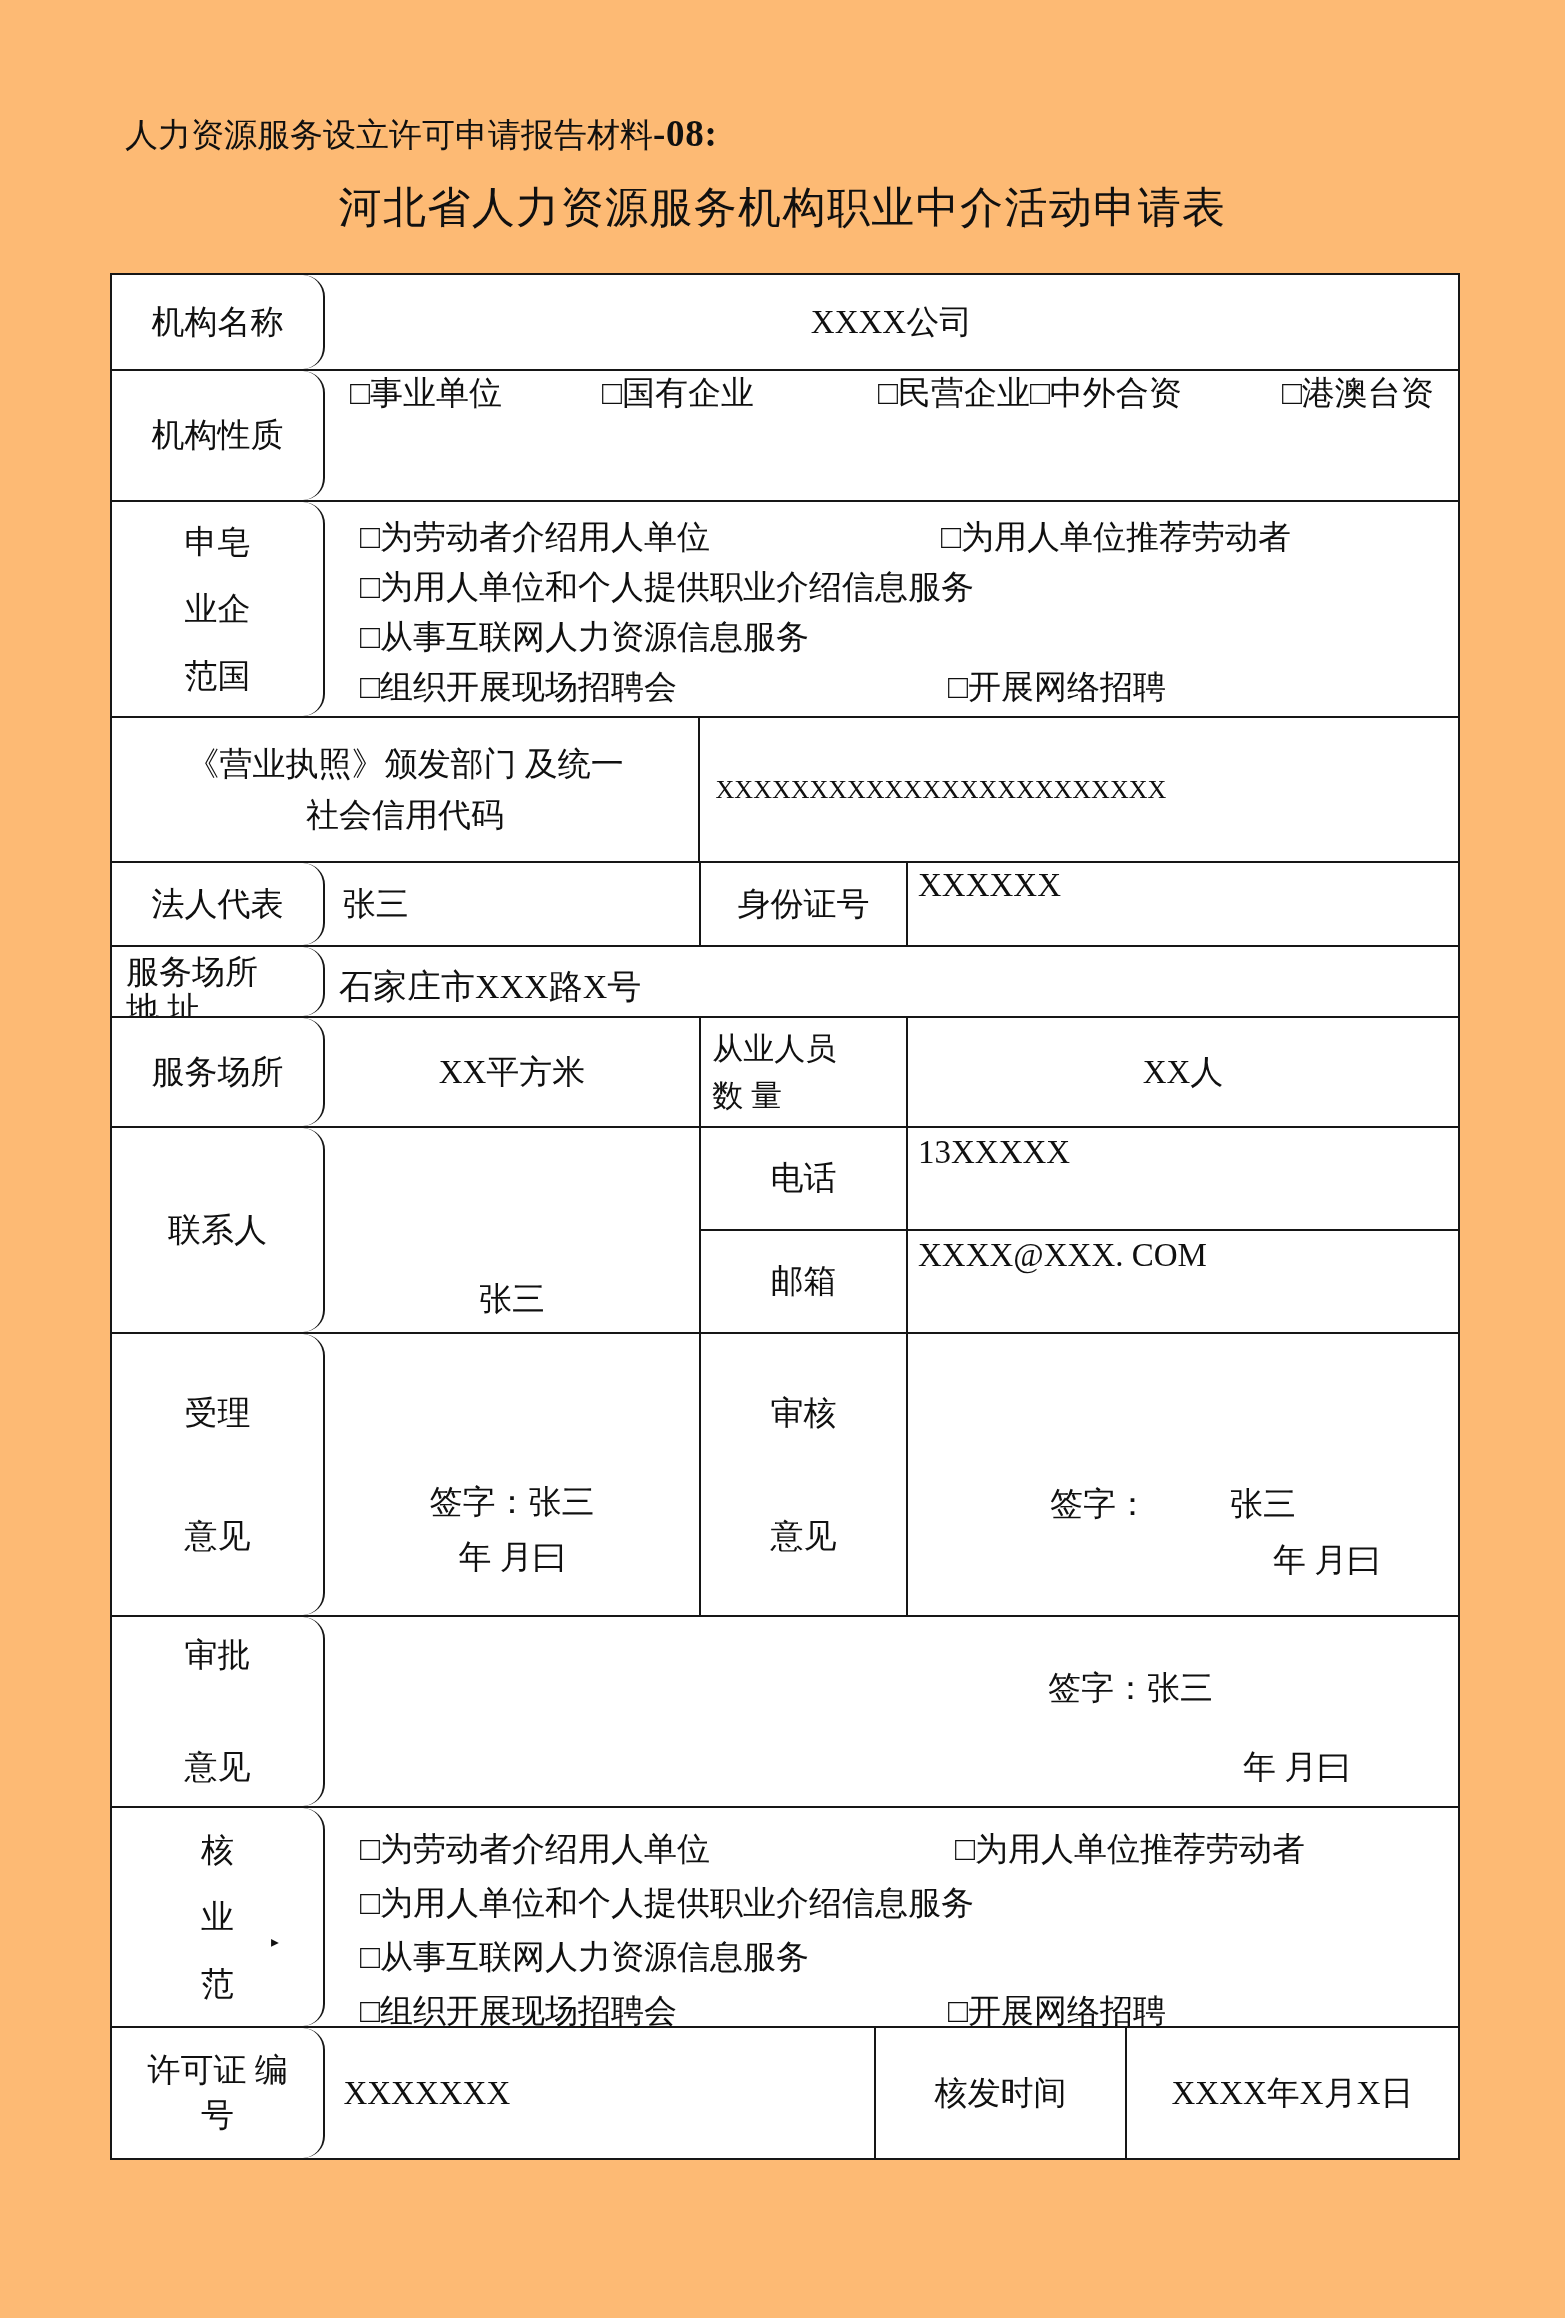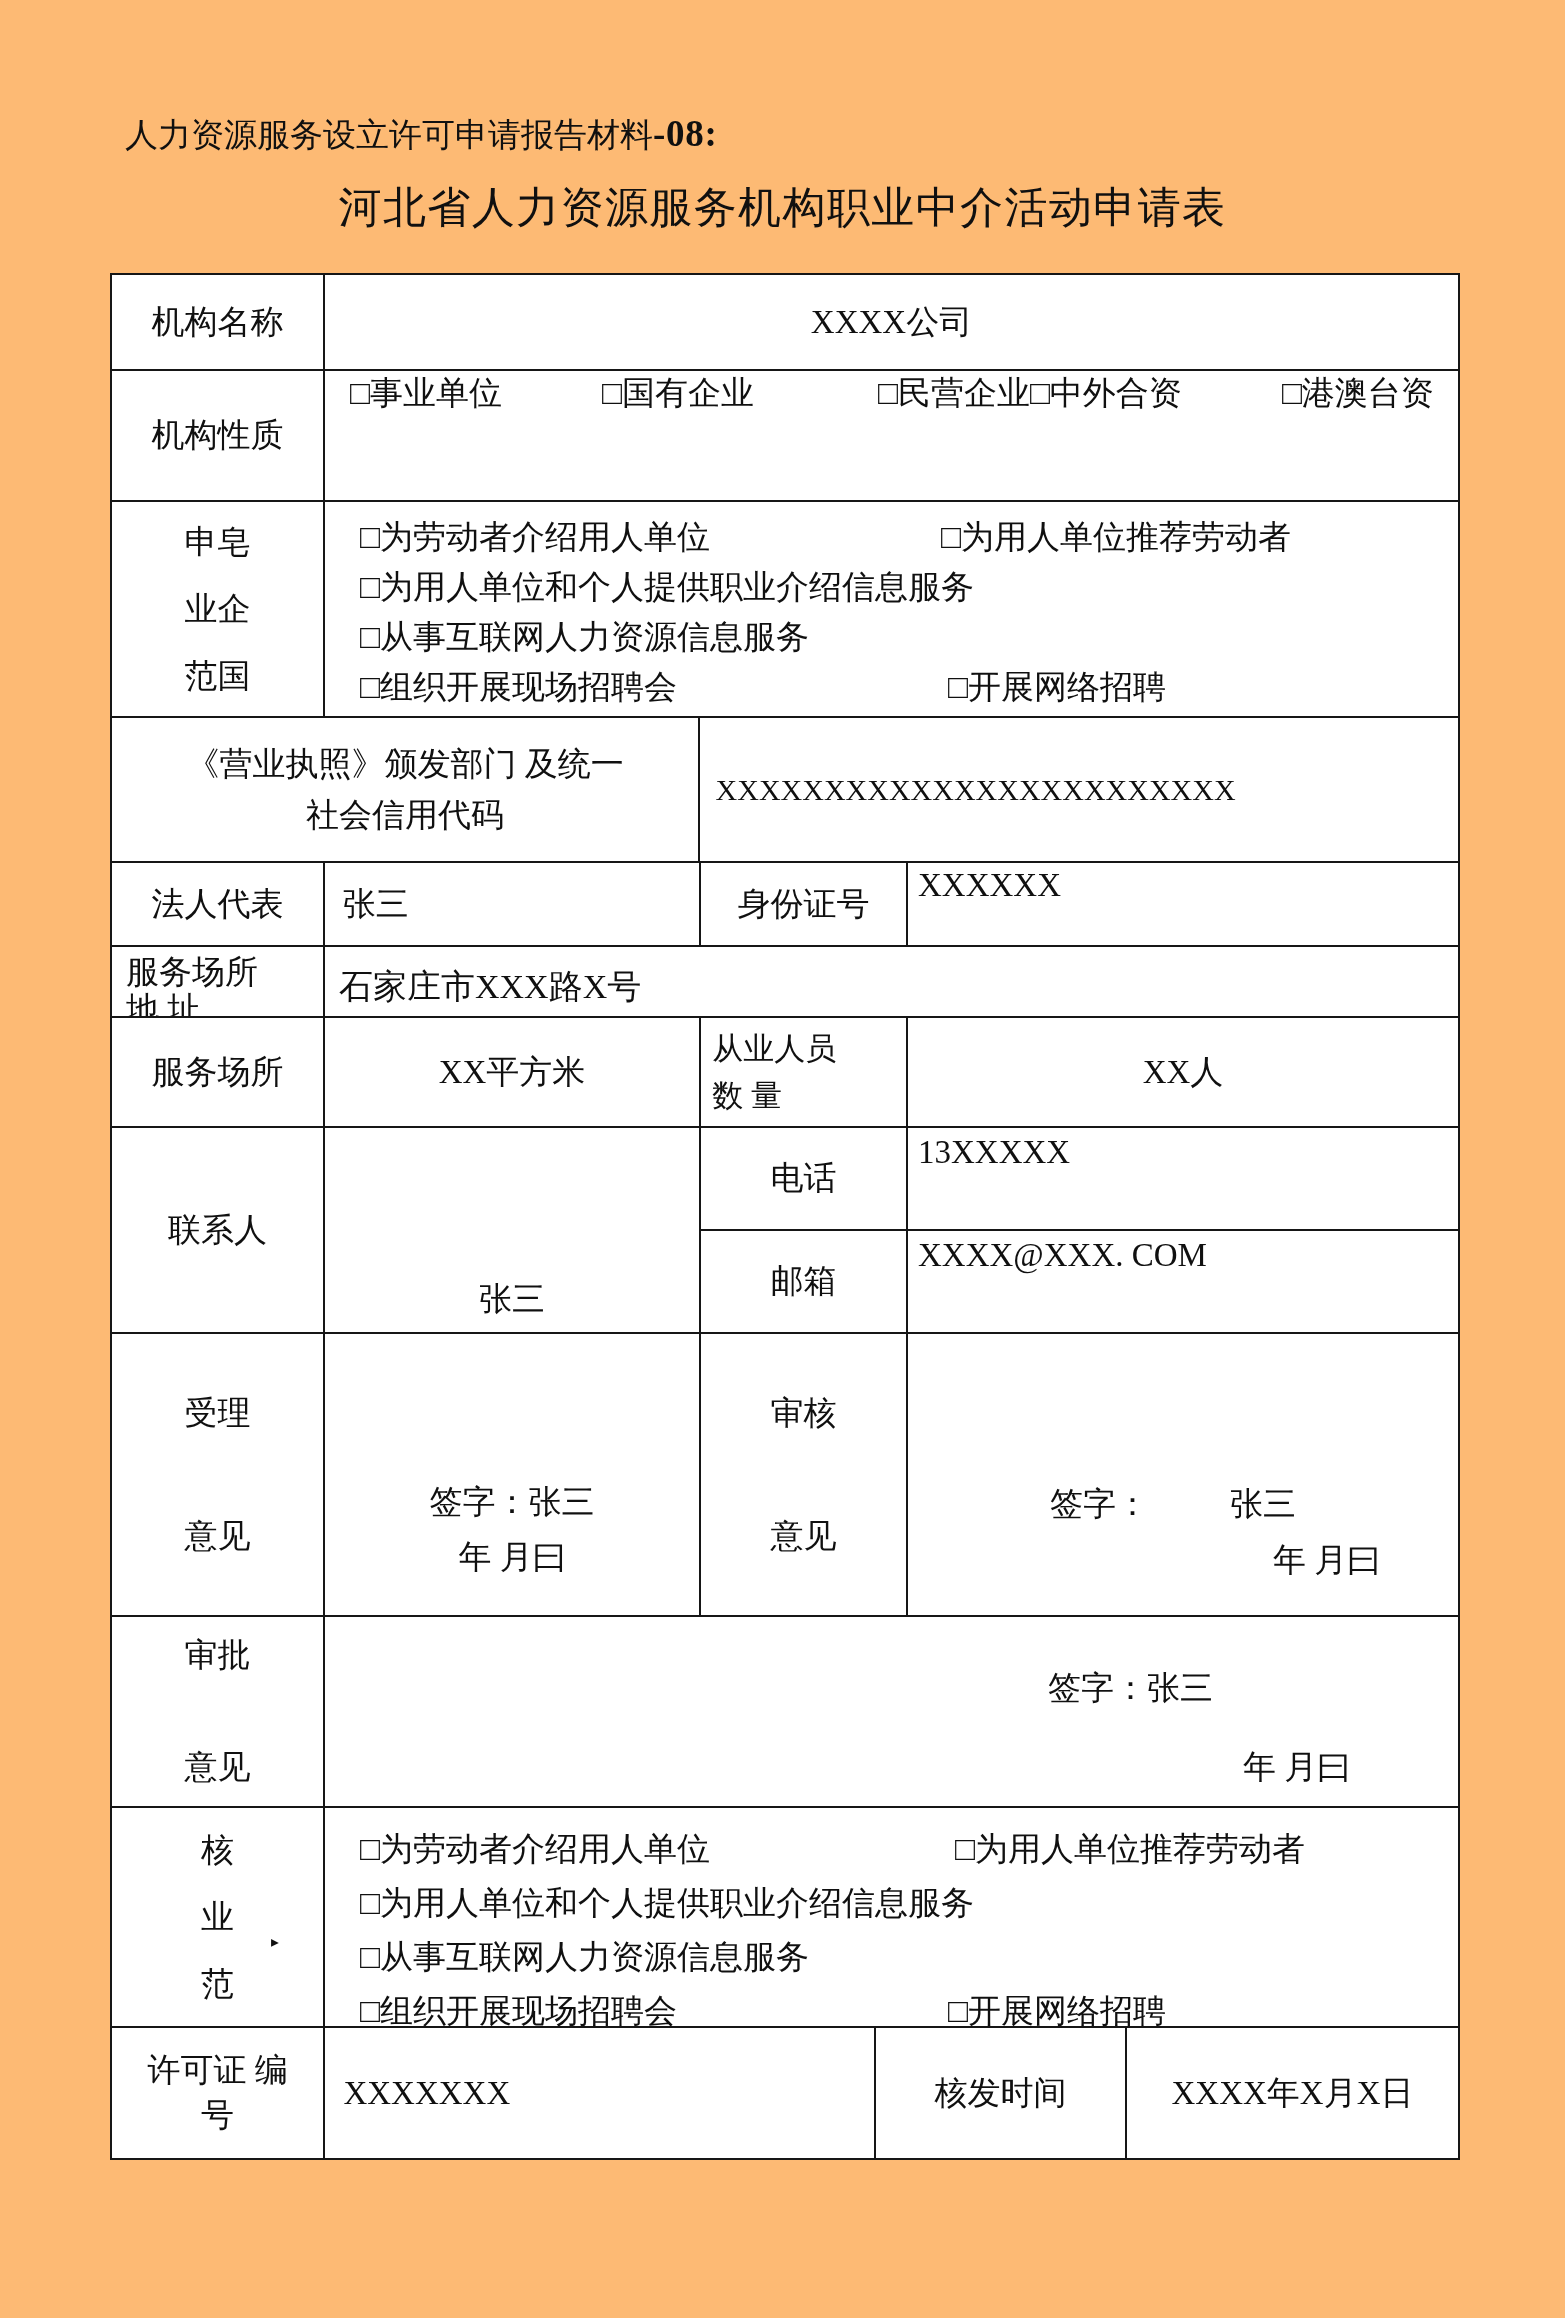--- a/index.html
+++ b/index.html
@@ -16,21 +16,21 @@
   .tbl{position:absolute;left:110px;top:273px;width:1346px;border:2.1px solid #161616;background:#fff;}
   .row{display:flex;box-sizing:border-box;border-bottom:2.1px solid #161616;overflow:hidden;}
   .row:last-child{border-bottom:none;}
   .cell{box-sizing:border-box;border-right:2.1px solid #161616;position:relative;overflow:hidden;}
   .cell.last{border-right:none;}
 
   .r1{height:96px;} .r2{height:131px;} .r3{height:216px;} .r4{height:145px;}
   .r5{height:84px;} .r6{height:71px;} .r7{height:110px;} .r8{height:206px;}
   .r9{height:283px;} .r10{height:191px;} .r11{height:220px;} .r12{height:130px;}
 
-  .w-label{flex:0 0 213px;} .w-530{flex:0 0 376px;} .w-292{flex:0 0 207px;}
+  .w-label{flex:0 0 213px;border-radius:22px;} .w-530{flex:0 0 376px;} .w-292{flex:0 0 207px;}
   .w-830{flex:0 0 588px;} .w-778{flex:0 0 551px;} .w-354{flex:0 0 251px;}
   .grow{flex:1 1 auto;}
 
   .c-center{display:flex;align-items:center;justify-content:center;font-size:33px;}
   .nowrap{white-space:nowrap;}
 
   .nature{display:flex;flex-direction:row;justify-content:space-evenly;
     padding-left:25px;font-size:33px;}
   .nature .tab1{display:inline-block;width:252px;}
   .nature .tab2{display:inline-block;width:276px;}
@@ -38,21 +38,21 @@
 
   .stack{display:flex;flex-direction:column;align-items:center;justify-content:center;
     font-size:33px;line-height:67px;}
   .scope{padding:10px 0 0 35px;font-size:33px;line-height:50px;}
   .scope .line{position:relative;white-space:nowrap;}
   .scope .rpos{position:absolute;top:0;}
   .clipline{height:21px;overflow:hidden;line-height:47px;white-space:nowrap;}
 
   .two-lbl{display:flex;flex-direction:column;align-items:center;justify-content:center;
     font-size:33px;line-height:51px;text-align:center;}
-  .valcenter{display:flex;align-items:center;font-size:30px;padding-left:15.6px;white-space:nowrap;}
+  .valcenter{display:flex;align-items:center;font-size:26px;padding-left:15.6px;white-space:nowrap;}
   .valtop{font-size:33px;padding:4.3px 0 0 10px;white-space:nowrap;}
 
   .addr-lbl{padding:7px 0 0 14px;font-size:33px;line-height:37px;white-space:nowrap;}
   .addr-val{display:flex;align-items:flex-end;padding:0 0 5.7px 14px;font-size:34px;white-space:nowrap;}
 
   .staff-lbl{display:flex;flex-direction:column;justify-content:center;
     padding-left:11.3px;font-size:31px;line-height:47px;white-space:nowrap;}
 
   .contact-name{display:flex;align-items:flex-end;justify-content:center;
     padding-bottom:10px;font-size:33px;}

